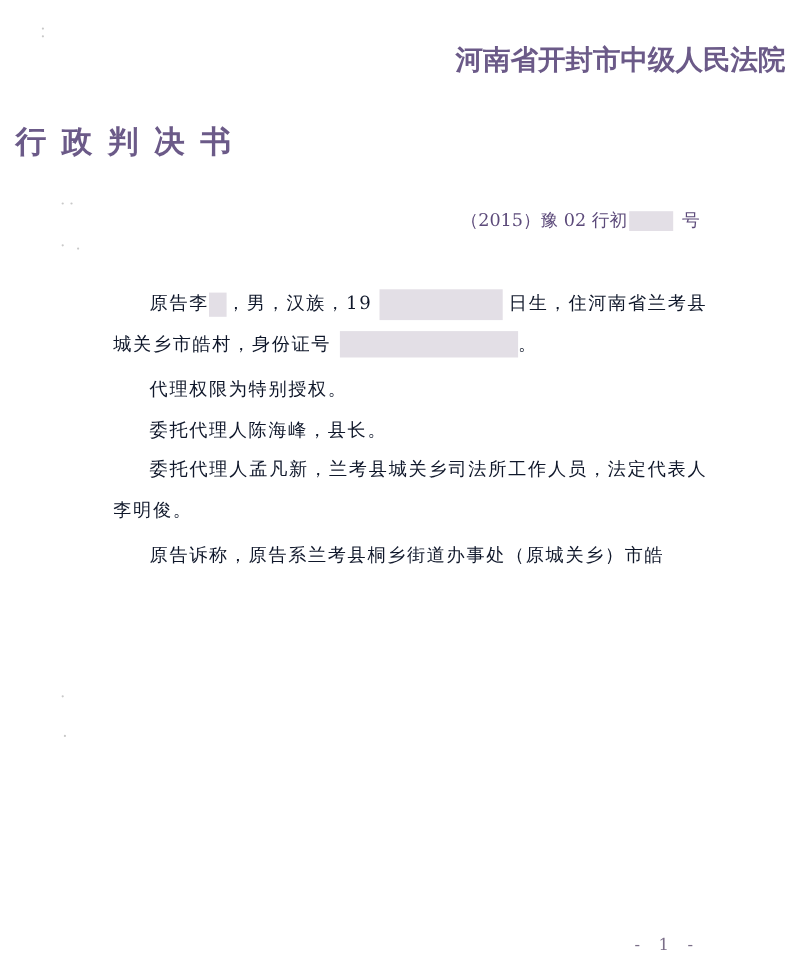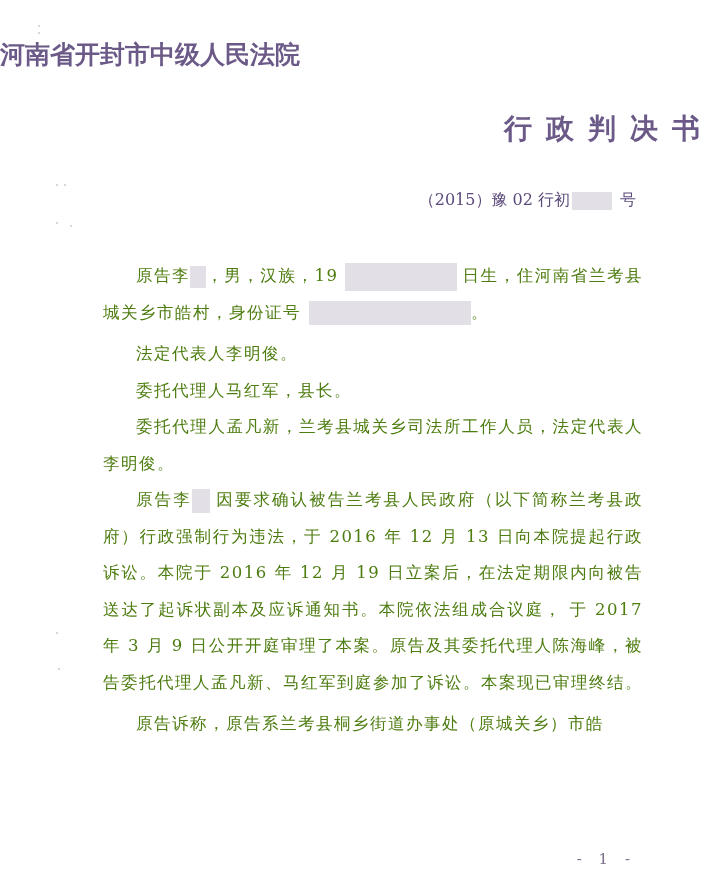--- a/index.html
+++ b/index.html
@@ -13,33 +13,33 @@
       position: relative;
       overflow: hidden;
       font-family: "DejaVu Serif", "Liberation Serif", serif;
       color: #5c4a7a;
     }
     .court-name {
       position: absolute;
       top: 38px;
       left: 0;
       width: 714px;
-      text-align: left;
+      text-align: right;
       font-family: "DejaVu Sans", "Liberation Sans", sans-serif;
       font-weight: bold;
       font-size: 25px;
       color: #6b5a88;
       letter-spacing: 0px;
     }
     .doc-type {
       position: absolute;
       top: 110px;
       left: 0;
       width: 714px;
-      text-align: right;
+      text-align: left;
       font-family: "DejaVu Sans", "Liberation Sans", sans-serif;
       font-weight: bold;
       font-size: 28px;
       color: #6b5a88;
       letter-spacing: 14px;
       padding-left: 14px;
       box-sizing: border-box;
     }
     .case-no {
       position: absolute;
@@ -54,21 +54,21 @@
       background: #e3dfe6;
       vertical-align: middle;
     }
     .body-text {
       position: absolute;
       top: 258px;
       left: 103px;
       width: 540px;
       font-size: 16.5px;
       line-height: 36.5px;
-      color: #4d7c0f;
+      color: #0f172a;
       letter-spacing: 1.5px;
     }
     .para {
       margin: 0;
       text-indent: 2em;
       text-align: justify;
     }
     .gap { height: 5px; }
     .page-num {
       position: absolute;
@@ -103,22 +103,21 @@
   <div class="court-name">河南省开封市中级人民法院</div>
   <div class="doc-type">行政判决书</div>
 
   <div class="case-no">
     <span>（2015）豫 02 行初</span><span class="redact" style="width:40px;height:18px;margin:0 8px 0 2px;"></span><span>号</span>
   </div>
 
   <div class="body-text">
     <p class="para"><span>原告李</span><span class="redact" style="width:16px;height:22px;"></span><span>，男，汉族，19</span><span class="redact" style="width:112px;height:28px;margin:0 6px;"></span><span>日生，住河南省兰考县城关乡市皓村，身份证号</span><span class="redact" style="width:162px;height:24px;margin-left:8px;"></span><span>。</span></p>
     <div class="gap"></div>
-    <p class="para">法定代表人李明俊。</p>
-    <p class="para">委托代理人马红军，县长。</p>
+    <p class="para">代理权限为特别授权。</p>
+    <p class="para">委托代理人陈海峰，县长。</p>
     <p class="para">委托代理人孟凡新，兰考县城关乡司法所工作人员，法定代表人李明俊。</p>
-    <p class="para"><span>原告李</span><span class="redact" style="width:18px;height:24px;margin-right:6px;"></span><span>因要求确认被告兰考县人民政府（以下简称兰考县政府）行政强制行为违法，于 2016 年 12 月 13 日向本院提起行政诉讼。本院于 2016 年 12 月 19 日立案后，在法定期限内向被告送达了起诉状副本及应诉通知书。本院依法组成合议庭， 于 2017 年 3 月 9 日公开开庭审理了本案。原告及其委托代理人陈海峰，被告委托代理人孟凡新、马红军到庭参加了诉讼。本案现已审理终结。</span></p>
     <div class="gap"></div>
     <p class="para">原告诉称，原告系兰考县桐乡街道办事处（原城关乡）市皓</p>
   </div>
 
   <div class="page-num">- 1 -</div>
 </div>
 
 </body></html>

